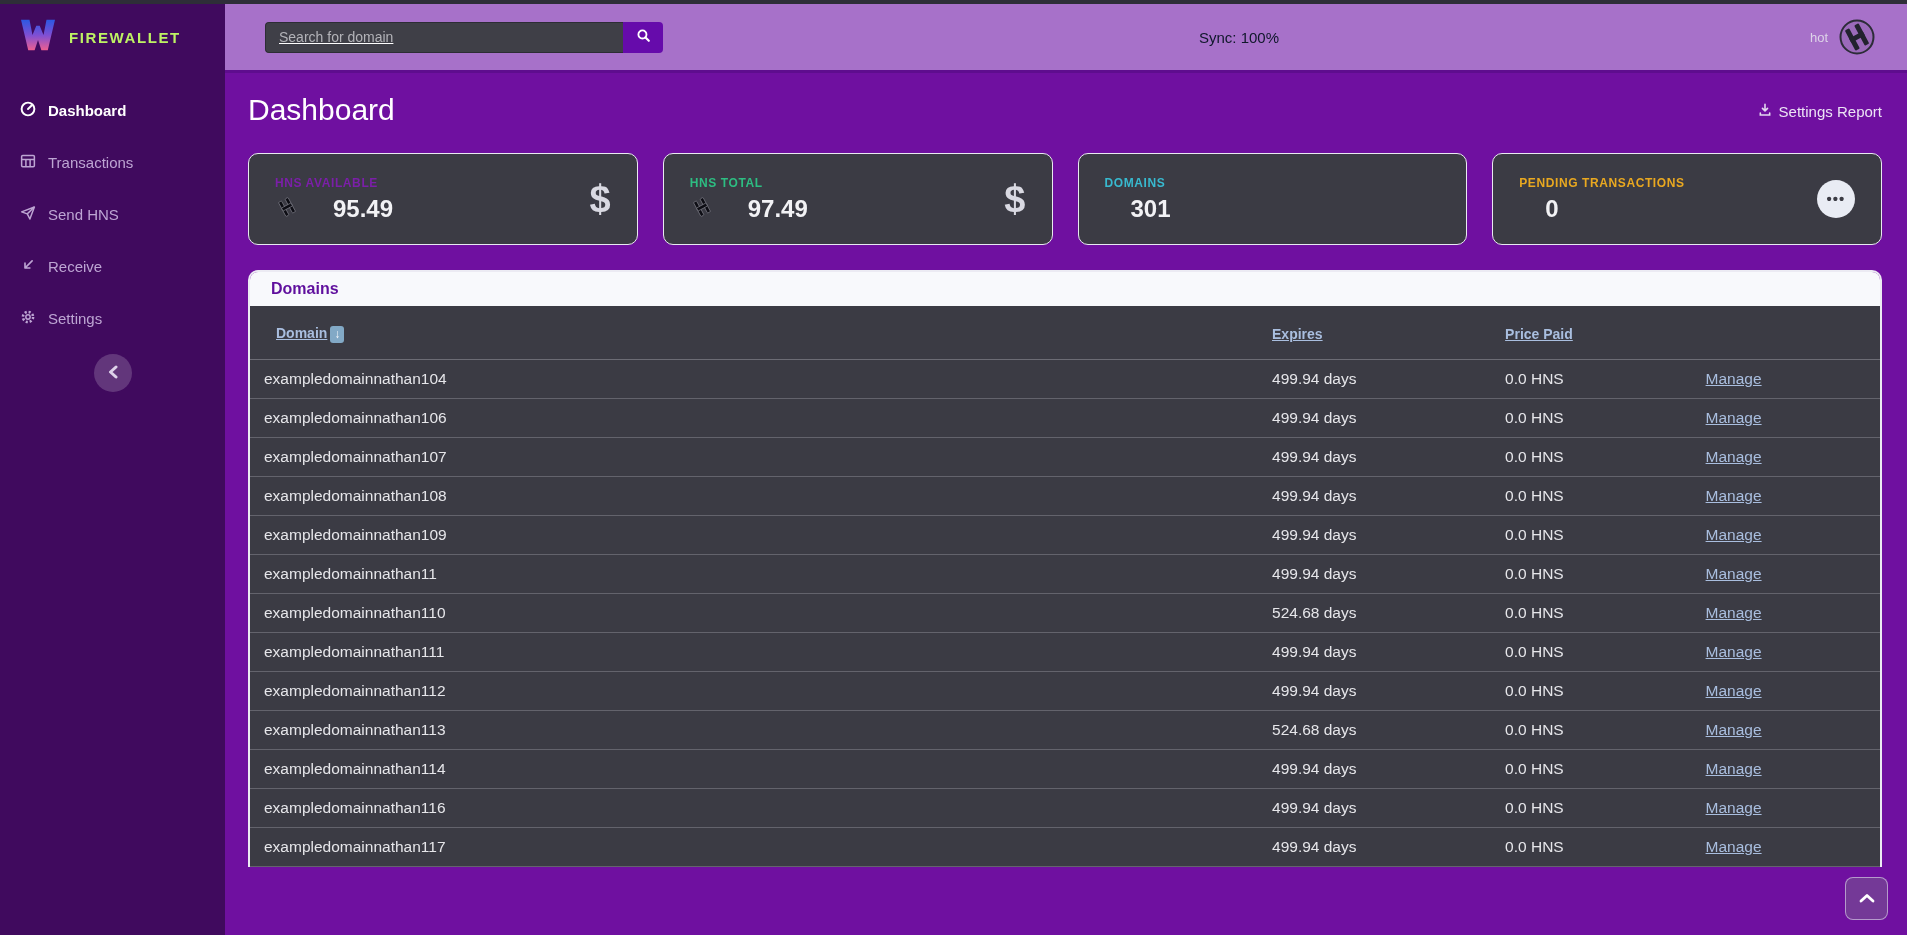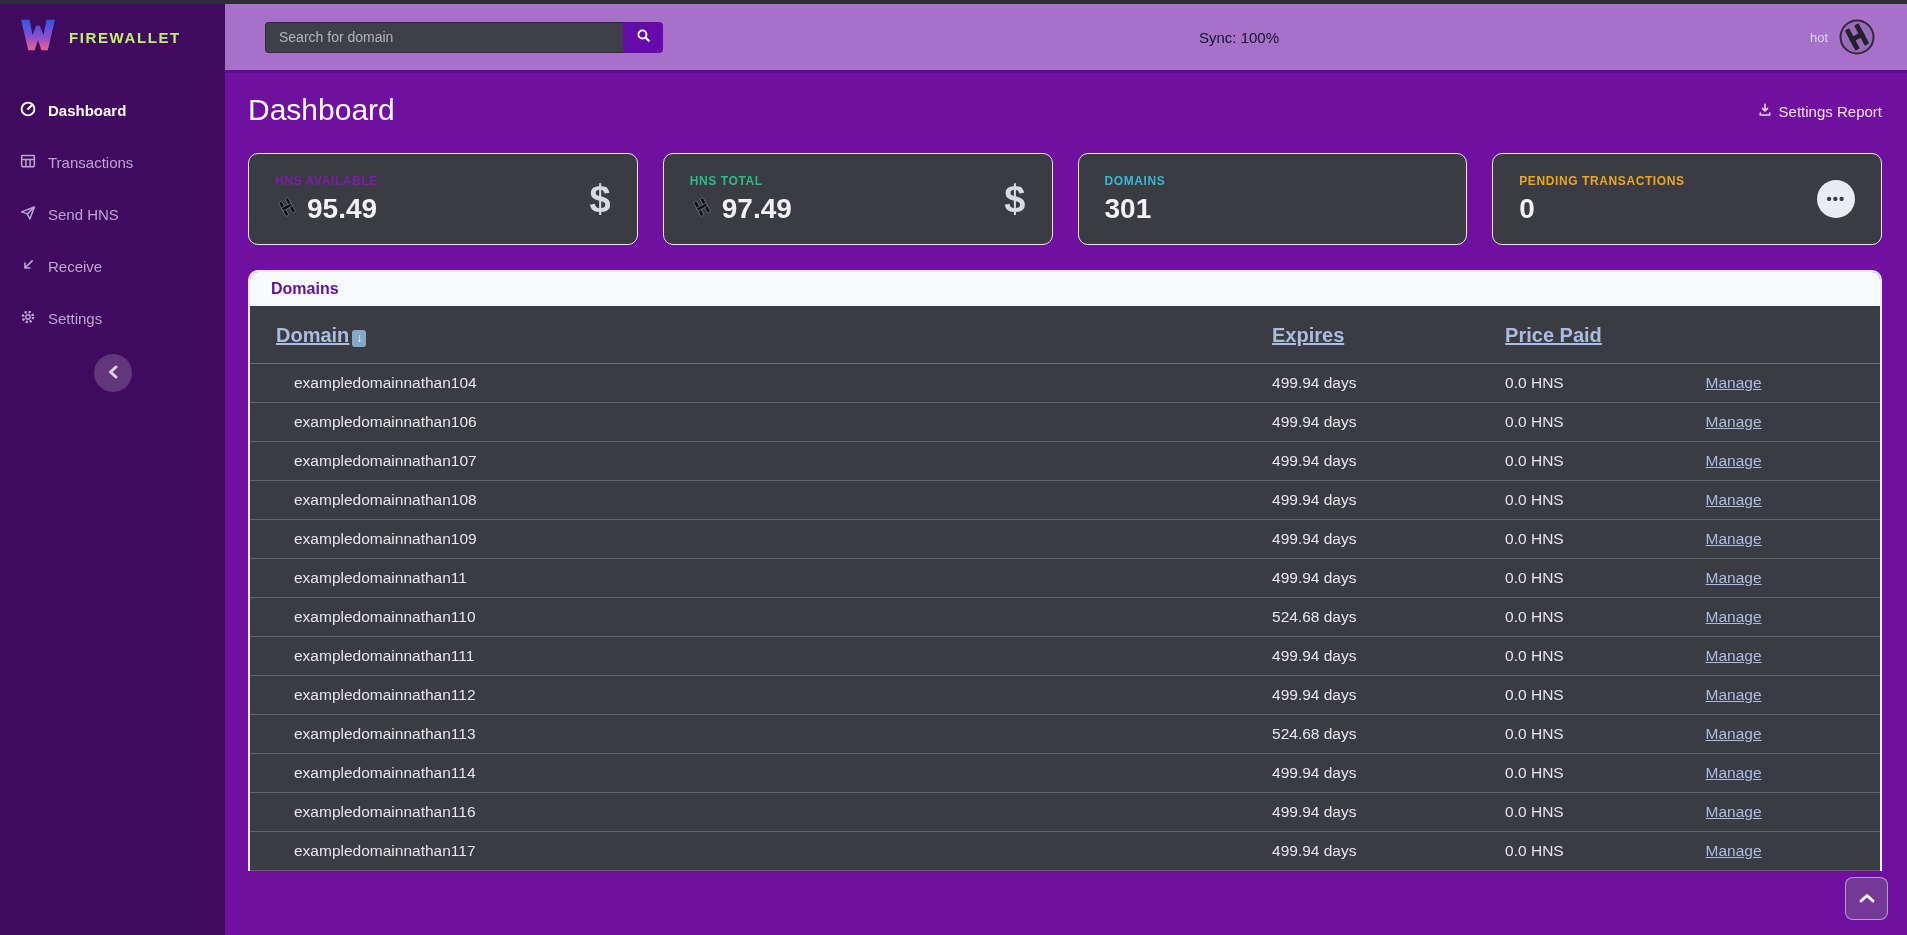--- a/index.html
+++ b/index.html
@@ -20,21 +20,21 @@
   .collapse-btn { position:absolute; top:350px; left:50%; transform:translateX(-50%);
     width:38px; height:38px; border-radius:50%; background:rgba(255,255,255,0.18);
     border:none; display:flex; align-items:center; justify-content:center; cursor:pointer; }
 
   
   .main { flex:1; display:flex; flex-direction:column; background:#6f10a0; overflow:hidden; }
   .header { height:69px; background:#a771c9; border-bottom:3px solid #5e0d8e; position:relative;
     display:flex; align-items:center; padding-left:40px; flex-shrink:0; }
   .search-group { display:flex; width:398px; height:31px; }
   .search-input { flex:1; background:#3f3f47; border:1px solid #2d2d35; border-right:none;
-    border-radius:4px 0 0 4px; color:#fdba74; font-size:14px; padding:0 13px; outline:none; }
+    border-radius:4px 0 0 4px; color:#ffffff; font-size:14px; padding:0 13px; outline:none;text-decoration:underline; }
   .search-input::placeholder { color:#b3b3b8; }
   .search-btn { width:40px; background:#660bab; border:none; border-radius:0 4px 4px 0;
     display:flex; align-items:center; justify-content:center; cursor:pointer; }
   .sync { position:absolute; left:974px; top:50%; transform:translateY(-50%);
     color:#0f172a; font-size:15px; }
   .wallet { position:absolute; right:31px; top:50%; transform:translateY(-50%);
     display:flex; align-items:center; gap:10px; }
   .wallet-name { color:#ddd3e8; font-size:13px; }
   .wallet-avatar { width:38px; height:38px; cursor:pointer; }
 
@@ -43,39 +43,39 @@
   .page-head { display:flex; align-items:flex-end; justify-content:space-between; margin-top:20px; }
   .page-title { color:#ffffff; font-size:30px; font-weight:500; }
   .report-link { display:flex; align-items:center; gap:6px; color:#ece4f5; font-size:15px;
     text-decoration:none; margin-bottom:6px; }
 
   .cards { display:flex; gap:25px; margin-top:26px; }
   .card { flex:1; height:92px; background:#3b3b44; border:1px solid #e9e9f1; border-radius:10px;
     display:flex; align-items:center; justify-content:space-between; padding:0 26px; }
   .card-label { font-size:12px; font-weight:bold; letter-spacing:0.6px; margin-bottom:5px; }
   .card-value-row { display:flex; align-items:center; gap:8px; }
-  .card-value { color:#f2f2f5; font-size:28px; font-weight:bold; }
+  .card-value { color:#f2f2f5; font-size:24px; font-weight:bold;margin-left:26px; }
   .dollar { color:#d9d9e2; font-size:38px; font-weight:bold; }
   .ellipsis-btn { width:38px; height:38px; border-radius:50%; background:#e9ecf4; border:none;
     color:#3b3b44; font-size:15px; font-weight:bold; letter-spacing:1px; cursor:pointer;
     display:flex; align-items:center; justify-content:center; padding-bottom:2px; }
 
   
   .panel { margin-top:25px; border:2px solid #ecebf3; border-bottom:none;
     border-radius:10px 10px 0 0; overflow:hidden; }
   .panel-header { background:#f8f9fc; padding:8px 21px; color:#5f0f9d; font-size:16px; font-weight:bold; }
   table { width:100%; border-collapse:collapse; table-layout:fixed; background:#3b3b44; }
   col.c1 { width:62.7%; } col.c2 { width:14.3%; } col.c3 { width:12.3%; } col.c4 { width:10.7%; }
   thead th { text-align:left; padding:18px 0 16px; border-bottom:1px solid #6c6c75; }
-  th .th-link { color:#a9bedf; font-size:20px; font-weight:bold; text-decoration:underline; cursor:pointer; }
+  th .th-link { color:#a9bedf; font-size:14px; font-weight:bold; text-decoration:underline; cursor:pointer; }
   th.col-domain { padding-left:26px; }
   .sort-badge { display:inline-block; margin-left:3px; background:#82a9c6; color:#f2f6fa;
     border-radius:3px; font-size:12px; font-weight:bold; padding:1px 4px 2px; text-decoration:none; }
   tbody td { padding:10px 0; border-bottom:1px solid #63636c; color:#e6e6ea; font-size:15.5px; }
-  td.td-domain { padding-left:44px; }
+  td.td-domain { padding-left:14px; }
   a.manage { color:#a9bedf; text-decoration:underline; }
 
   .scroll-top-btn { position:fixed; right:19px; bottom:15px; width:43px; height:43px;
     border-radius:8px; background:rgba(125,125,138,0.38); border:1px solid rgba(235,235,245,0.55);
     display:flex; align-items:center; justify-content:center; cursor:pointer; }
 </style>
 </head>
 <body>
 
 <div class="topbar"></div>

